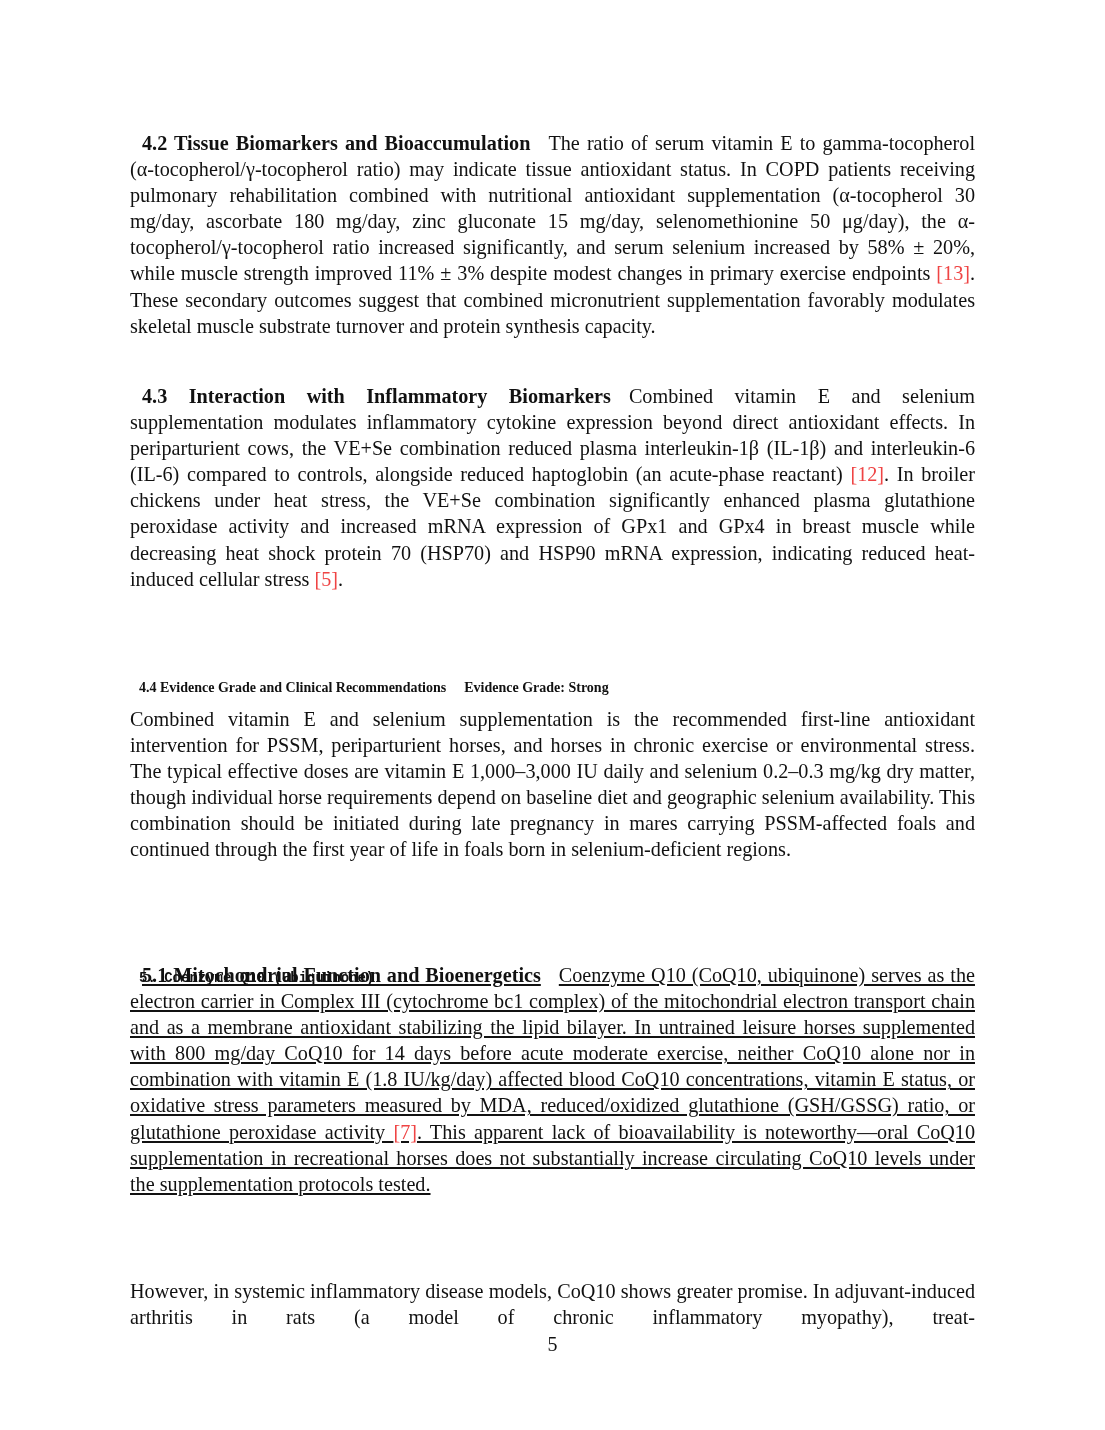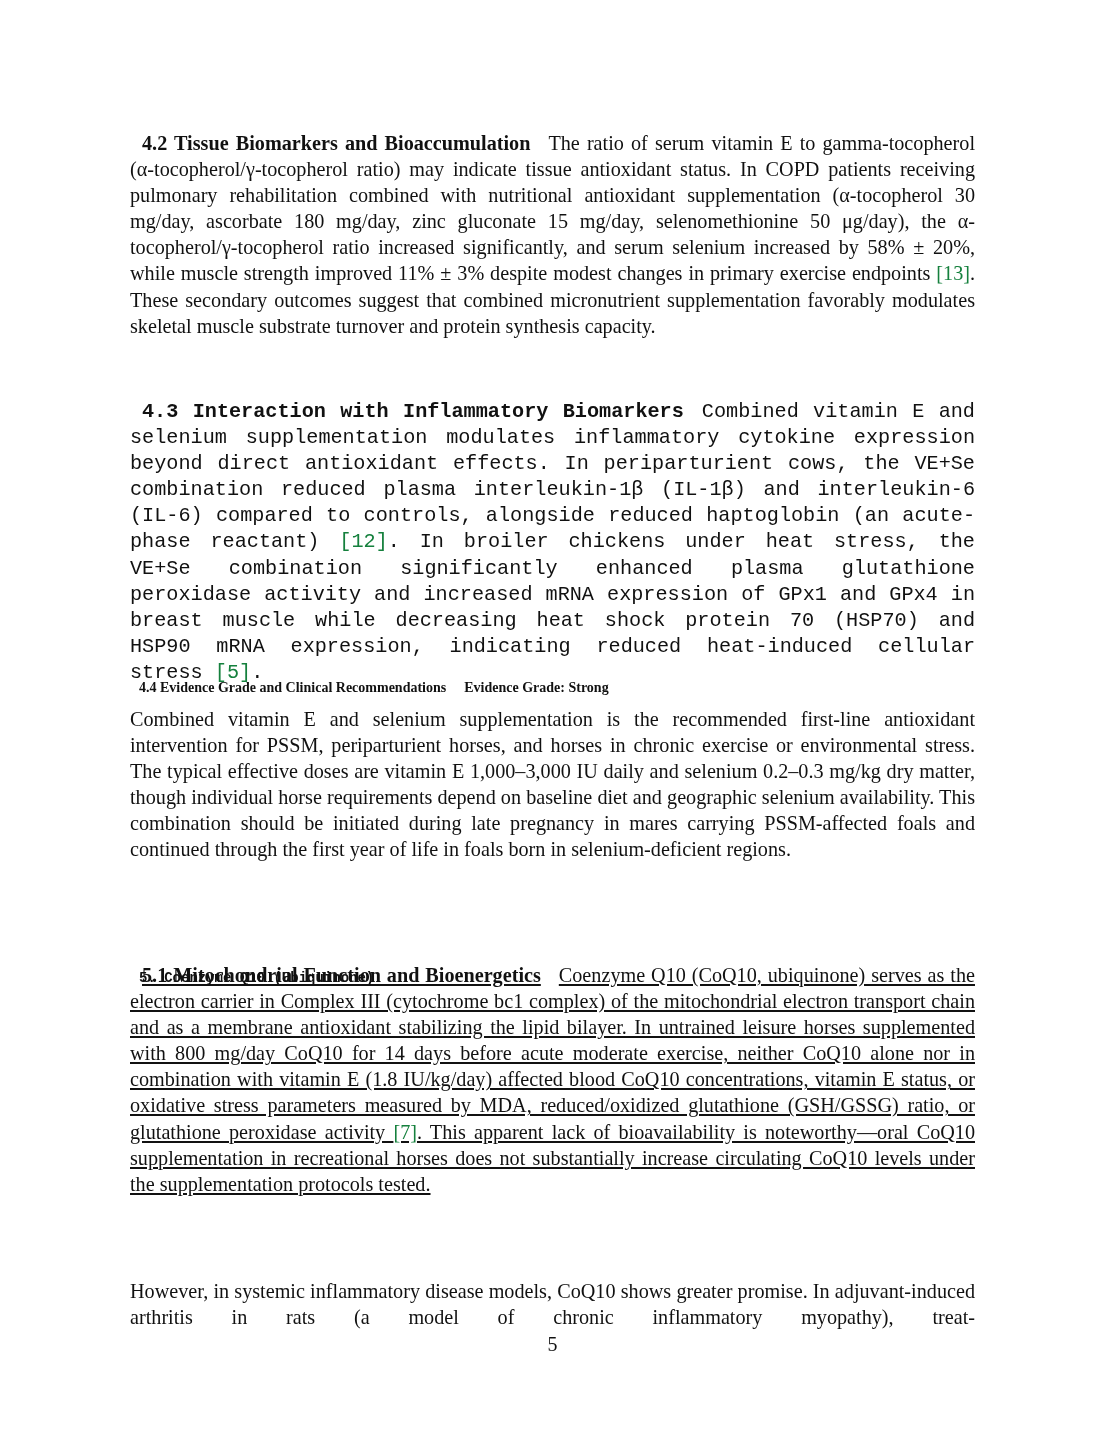--- a/index.html
+++ b/index.html
@@ -3,34 +3,34 @@
 <meta charset="utf-8">
 <style>
   html, body { margin:0; padding:0; background:#ffffff; }
   body { width:1105px; height:1430px; position:relative; overflow:hidden;
     font-family:"Liberation Serif","DejaVu Serif",serif; color:#111; }
   .page { position:absolute; left:130px; top:130px; width:845px; }
   p { margin:0; font-size:20.2px; line-height:26.1px; text-align:justify; hyphens:manual; }
   .para { margin-bottom:0; }
   b.head { font-weight:bold;margin-left:12px; }
   .sp { display:inline-block; width:18px; }
-  a.cite { color:#15803d; text-decoration:none; }
+  a.cite { color:#ef4444; text-decoration:none; }
   h3 { margin:9px; font-size:14px; font-weight:bold; line-height:26px; }
   .pagenum { position:absolute; top:1333px; left:0; width:1105px; text-align:center; font-size:20px; }
 </style>
 </head>
 <body>
 
 <div class="page">
 
   <p class="para" style="position:absolute;top:0;width:845px;">
     <b class="head">4.2 Tissue Biomarkers and Bioaccumulation</b><span class="sp"></span><span>The ratio of serum vitamin E to gamma-tocopherol (α-tocopherol/γ-tocopherol ratio) may indicate tissue antioxidant status. In COPD patients receiving pulmonary rehabilitation combined with nutritional antioxidant supplementation (α-tocopherol 30 mg/day, ascorbate 180 mg/day, zinc gluconate 15 mg/day, selenomethionine 50 μg/day), the α-tocopherol/γ-tocopherol ratio increased significantly, and serum selenium increased by 58% ± 20%, while muscle strength improved 11% ± 3% despite modest changes in primary exercise endpoints </span><a class="cite" href="#">[13]</a><span>. These secondary outcomes suggest that combined micronutrient supplementation favorably modulates skeletal muscle substrate turnover and protein synthesis capacity.</span>
   </p>
 
-  <p class="para" style="position:absolute;top:269px;width:845px;font-family:Liberation Mono, monospace;">
+  <p class="para" style="position:absolute;top:253px;width:845px;">
     <b class="head">4.3 Interaction with Inflammatory Biomarkers</b><span class="sp"></span><span>Combined vitamin E and selenium supplementation modulates inflammatory cytokine expression beyond direct antioxidant effects. In periparturient cows, the VE+Se combination reduced plasma interleukin-1β (IL-1β) and interleukin-6 (IL-6) compared to controls, alongside reduced haptoglobin (an acute-phase reactant) </span><a class="cite" href="#">[12]</a><span>. In broiler chickens under heat stress, the VE+Se combination significantly enhanced plasma glutathione peroxidase activity and increased mRNA expression of GPx1 and GPx4 in breast muscle while decreasing heat shock protein 70 (HSP70) and HSP90 mRNA expression, indicating reduced heat-induced cellular stress </span><a class="cite" href="#">[5]</a><span>.</span>
   </p>
 
   <h3 style="position:absolute;top:536px;width:845px;">
     <span>4.4 Evidence Grade and Clinical Recommendations</span><span class="sp"></span><span>Evidence Grade: Strong</span>
   </h3>
 
   <p class="para" style="position:absolute;top:576px;width:845px;">Combined vitamin E and selenium supplementation is the recommended first-line antioxidant intervention for PSSM, periparturient horses, and horses in chronic exercise or environmental stress. The typical effective doses are vitamin E 1,000–3,000 IU daily and selenium 0.2–0.3 mg/kg dry matter, though individual horse requirements depend on baseline diet and geographic selenium availability. This combination should be initiated during late pregnancy in mares carrying PSSM-affected foals and continued through the first year of life in foals born in selenium-deficient regions.</p>
 
   <h3 style="position:absolute;top:826px;width:845px;font-family:Liberation Mono, monospace;">5. Coenzyme Q10 (Ubiquinone)</h3>

